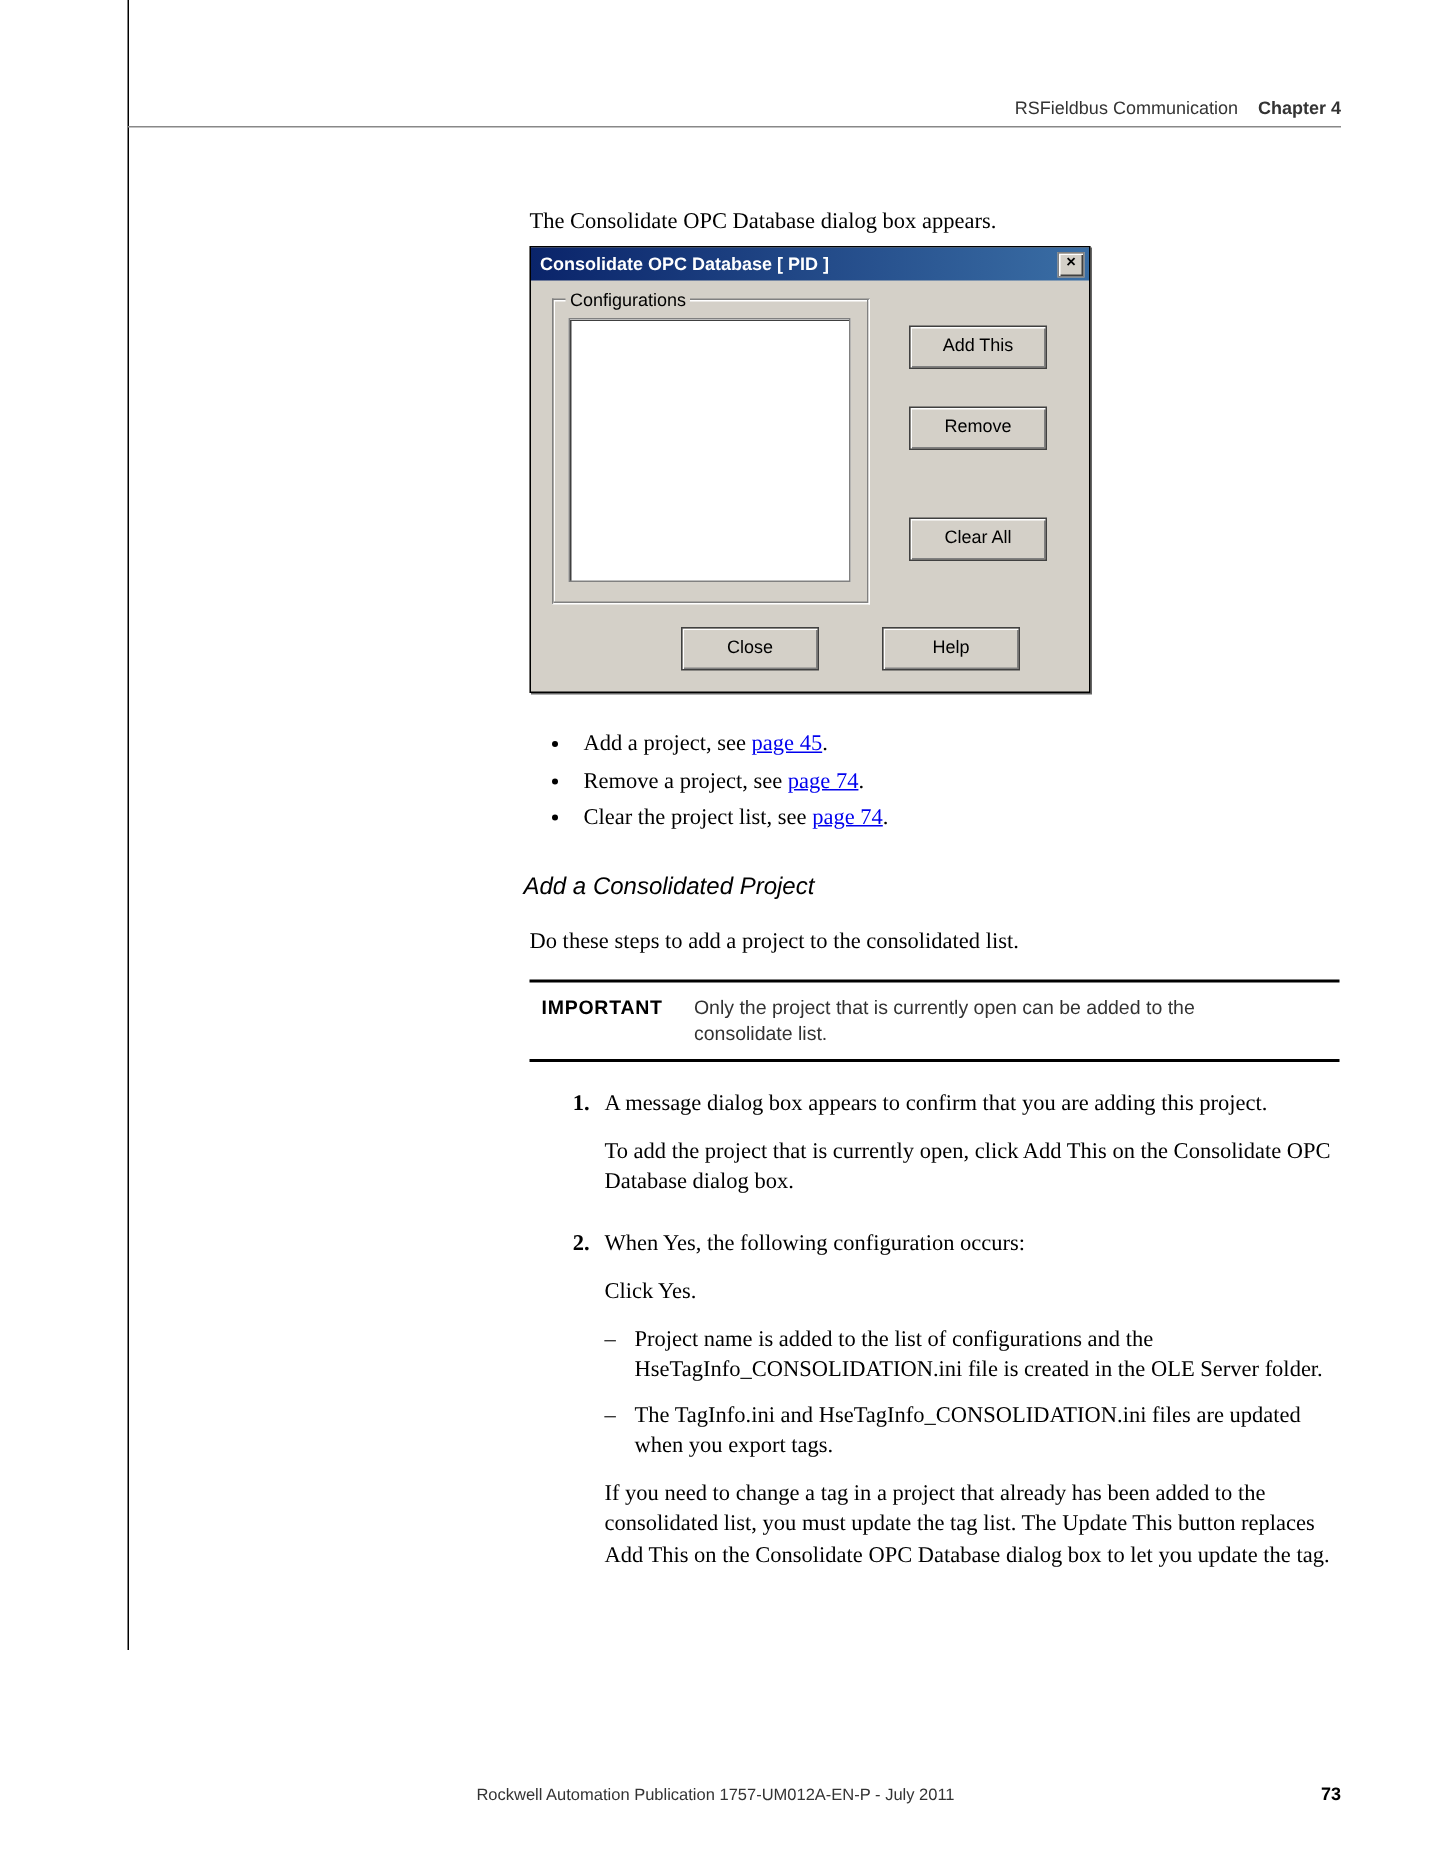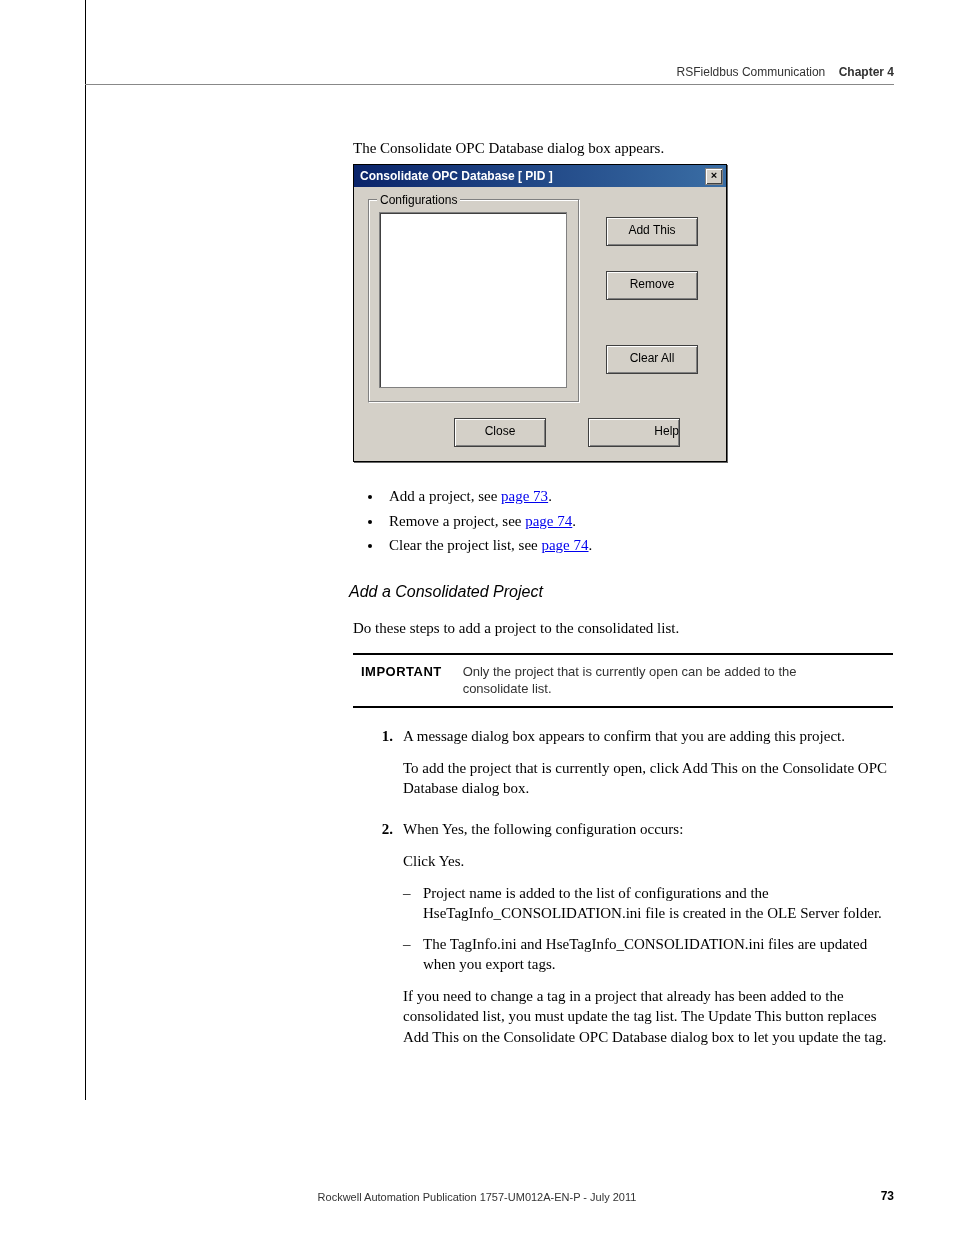--- a/index.html
+++ b/index.html
@@ -132,21 +132,21 @@
     box-shadow: inset 1px 1px #fff, inset -1px -1px #808080;
     text-align: center;
     line-height: 25px;
     font-size: 12px;
     cursor: pointer;
   }
   .btn-add { right: 28px; top: 52px; }
   .btn-remove { right: 28px; top: 106px; }
   .btn-clear { right: 28px; top: 160px; margin-top: 20px; }
   .btn-close { left: 100px; bottom: 14px; }
-  .btn-help { left: 234px; bottom: 14px; text-align: right; }
+  .btn-help { left: 234px; bottom: 14px; }
 
   .after-dialog { margin-top: 0; }
   .bullets { margin: 6px 0 18px 0; padding-left: 30px; }
   .bullets li { margin: 4px 0; padding-left: 6px; }
   .link { color: #0000ee; text-decoration: underline; cursor: pointer; }
 
   .section-heading {
     font-family: Arial, Helvetica, sans-serif;
     font-style: italic;
     font-size: 16px;
@@ -234,21 +234,21 @@
       <div class="dlgbtn btn-add">Add This</div>
       <div class="dlgbtn btn-remove">Remove</div>
       <div class="dlgbtn btn-clear">Clear All</div>
       <div class="dlgbtn btn-close">Close</div>
       <div class="dlgbtn btn-help">Help</div>
     </div>
 
 
     <ul class="bullets">
       <li>
-        <span>Add a project, see </span><span class="link">page 73</span><span>.</span>
+        <span>Add a project, see </span><span class="link">page 45</span><span>.</span>
       </li>
       <li>
         <span>Remove a project, see </span><span class="link">page 74</span><span>.</span>
       </li>
       <li>
         <span>Clear the project list, see </span><span class="link">page 74</span><span>.</span>
       </li>
     </ul>
 
     <h3 class="section-heading">Add a Consolidated Project</h3>

